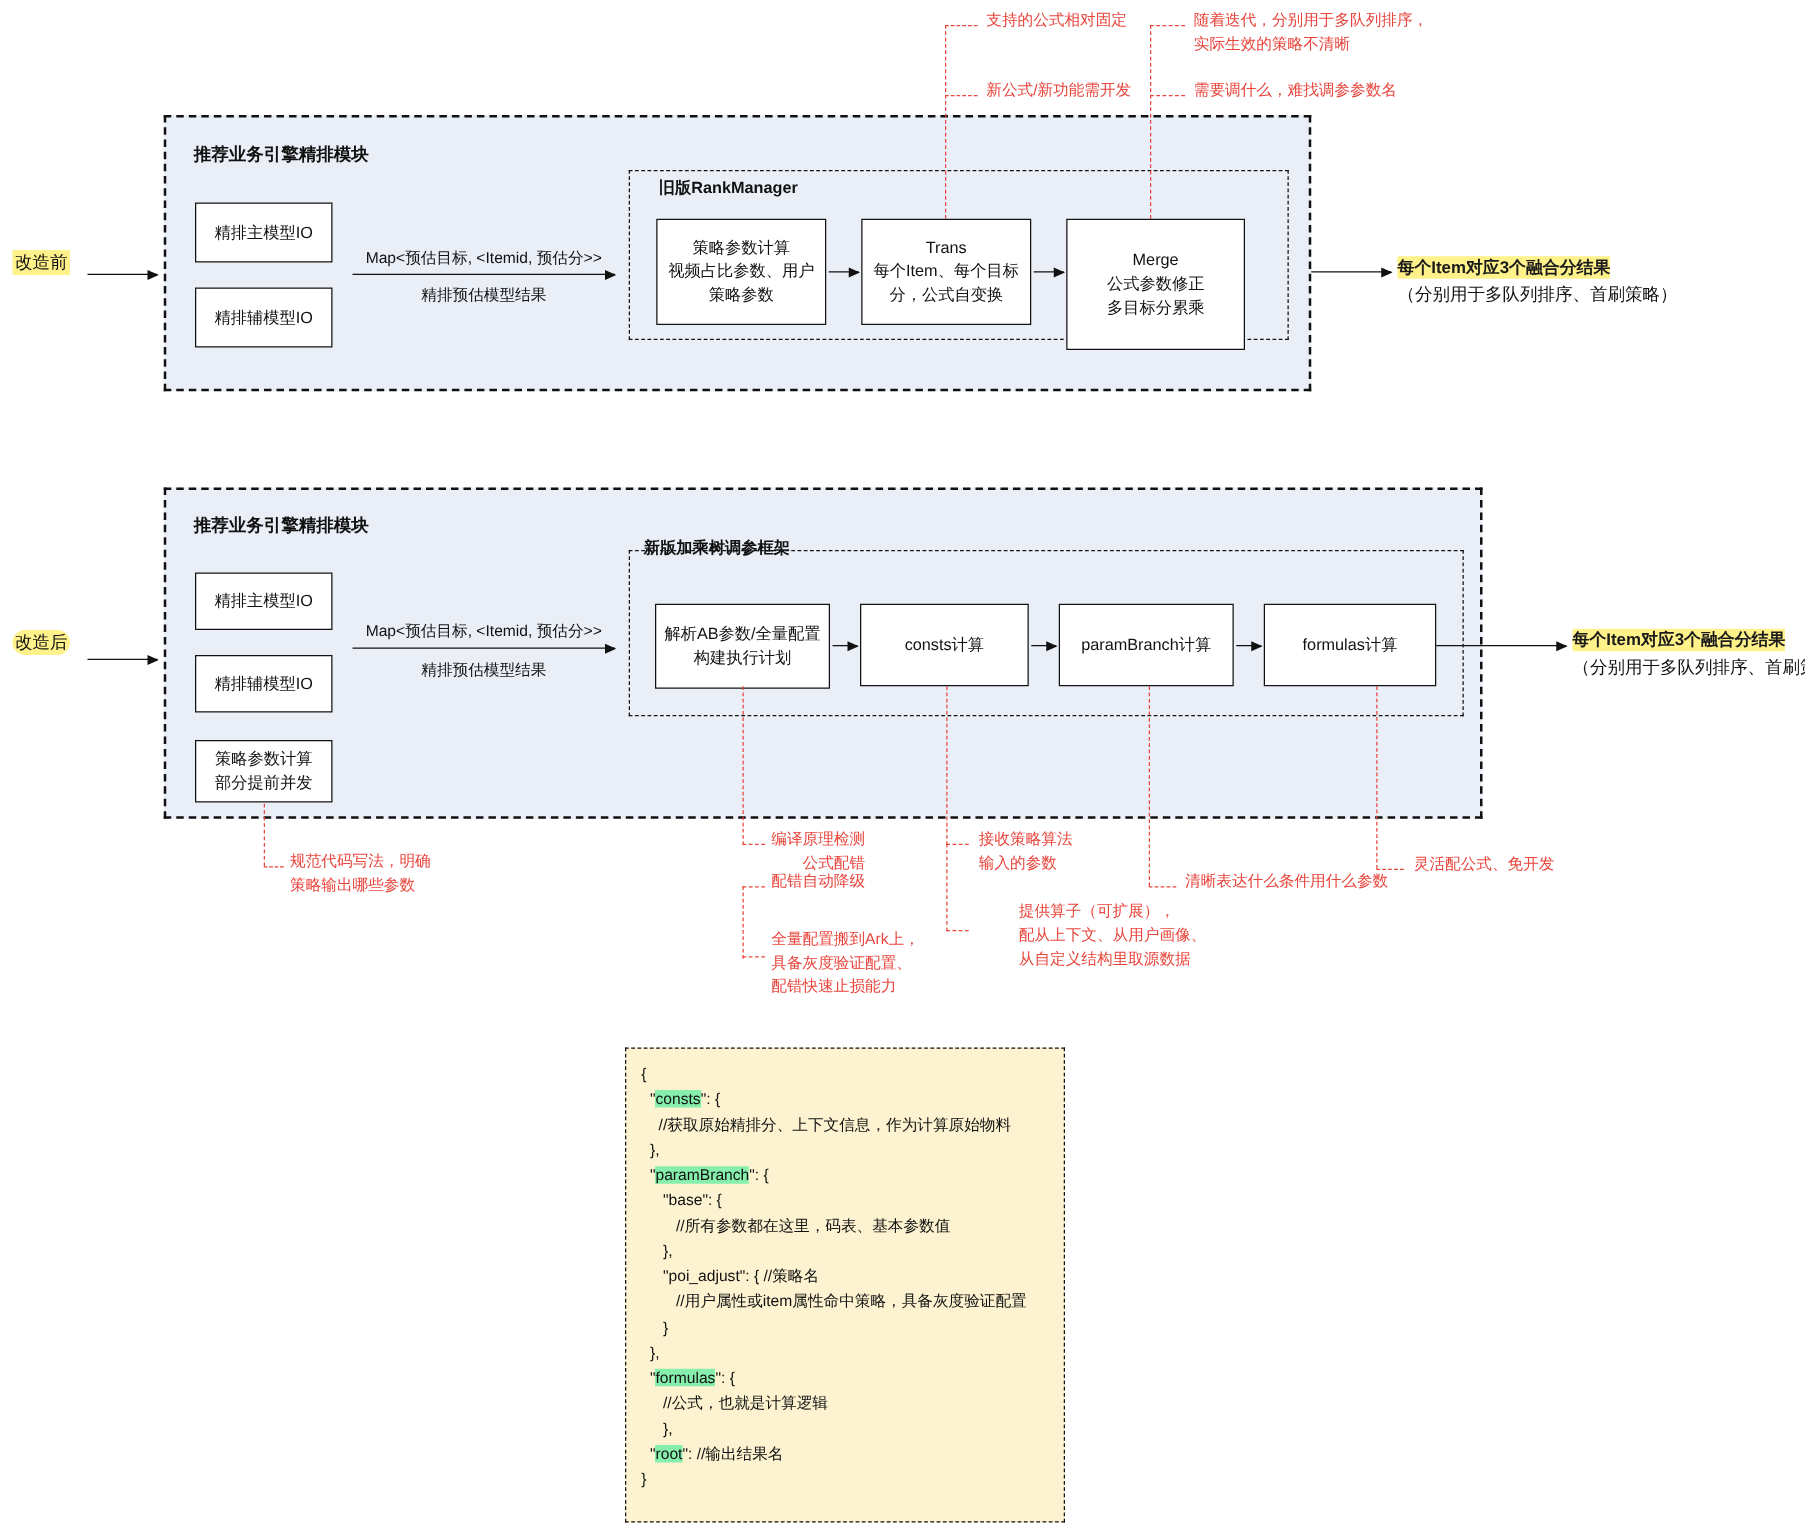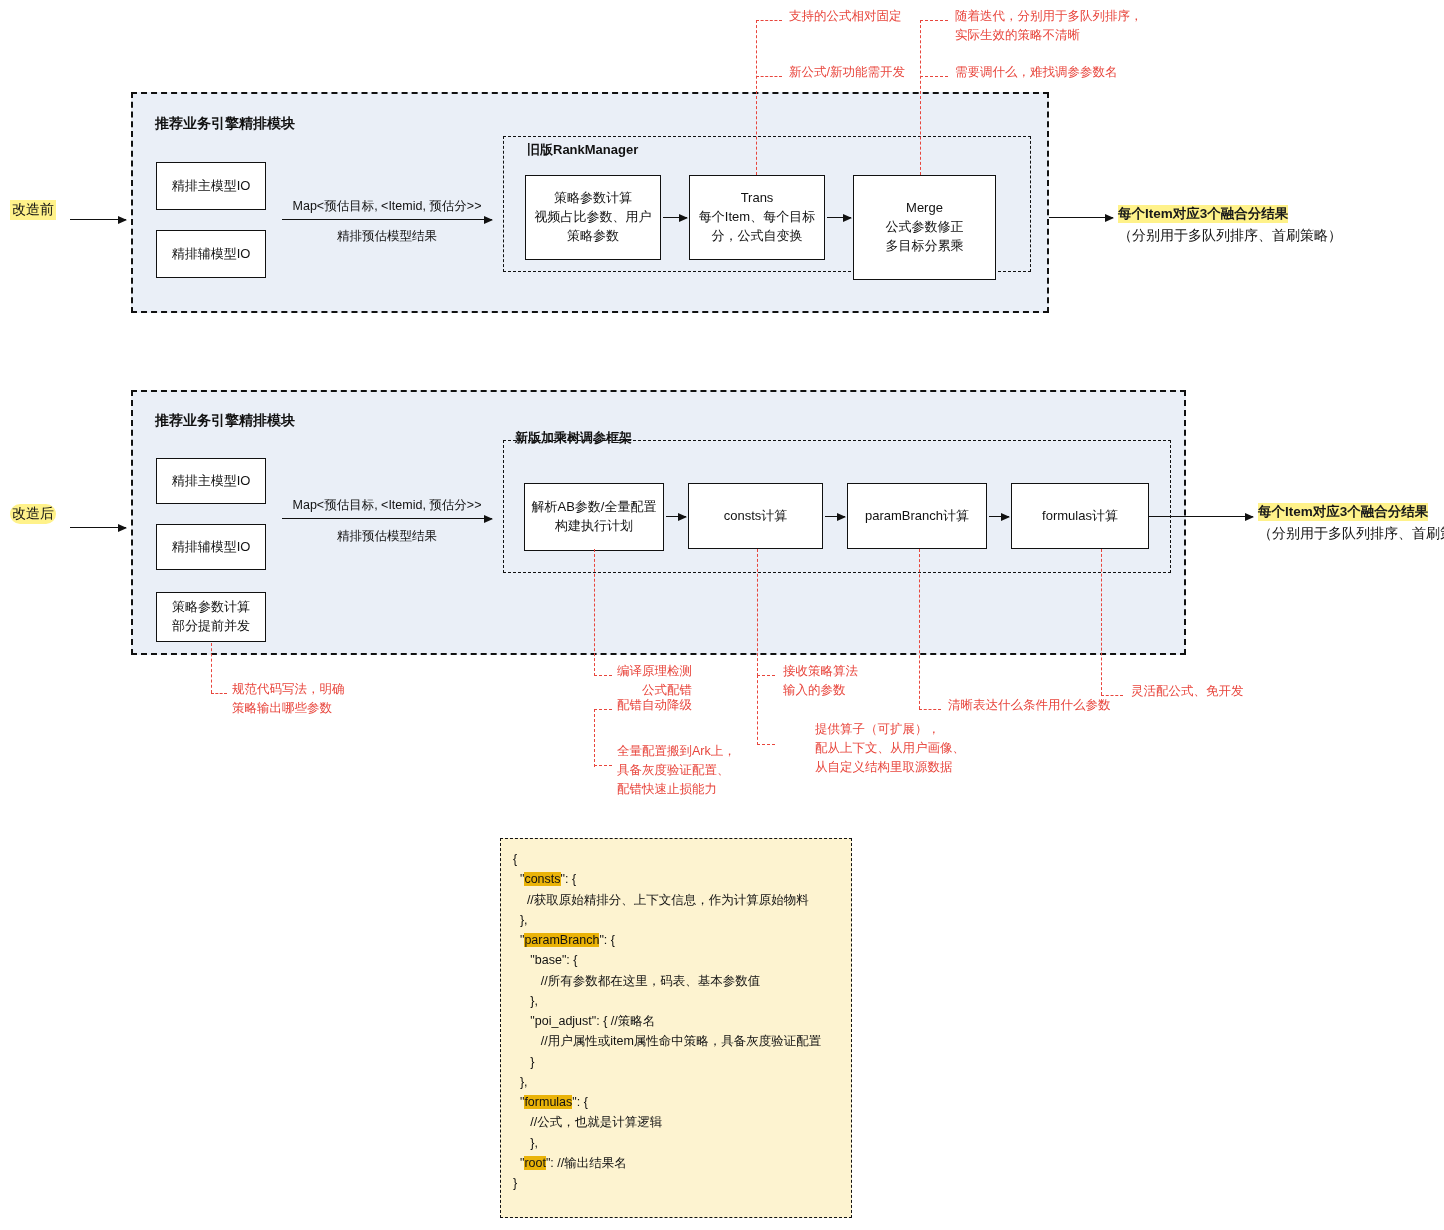--- a/index.html
+++ b/index.html
@@ -119,21 +119,21 @@
     border: 1.6px dashed #111;
     background: #fdf3d0;
     padding: 10px 12px;
     font-family: "Liberation Sans", sans-serif;
     font-size: 12.5px;
     line-height: 1.62;
     color: #111;
     overflow: hidden;
   }
   .json-line { white-space: pre; }
-  .hl { background: #eab308; }
+  .hl { background: #86efac; }
 </style>
 </head>
 <body>
 
 <div class="side-label" style="left:10px; top:200px;">改造前</div>
 <div class="h-arrow" style="left:70px; top:219px; width:56px;"></div>
 
 <div class="outer-group" style="left:131px; top:92px; width:918px; height:221px;"></div>
 <div class="group-title" style="left:155px; top:115px;">推荐业务引擎精排模块</div>
 

